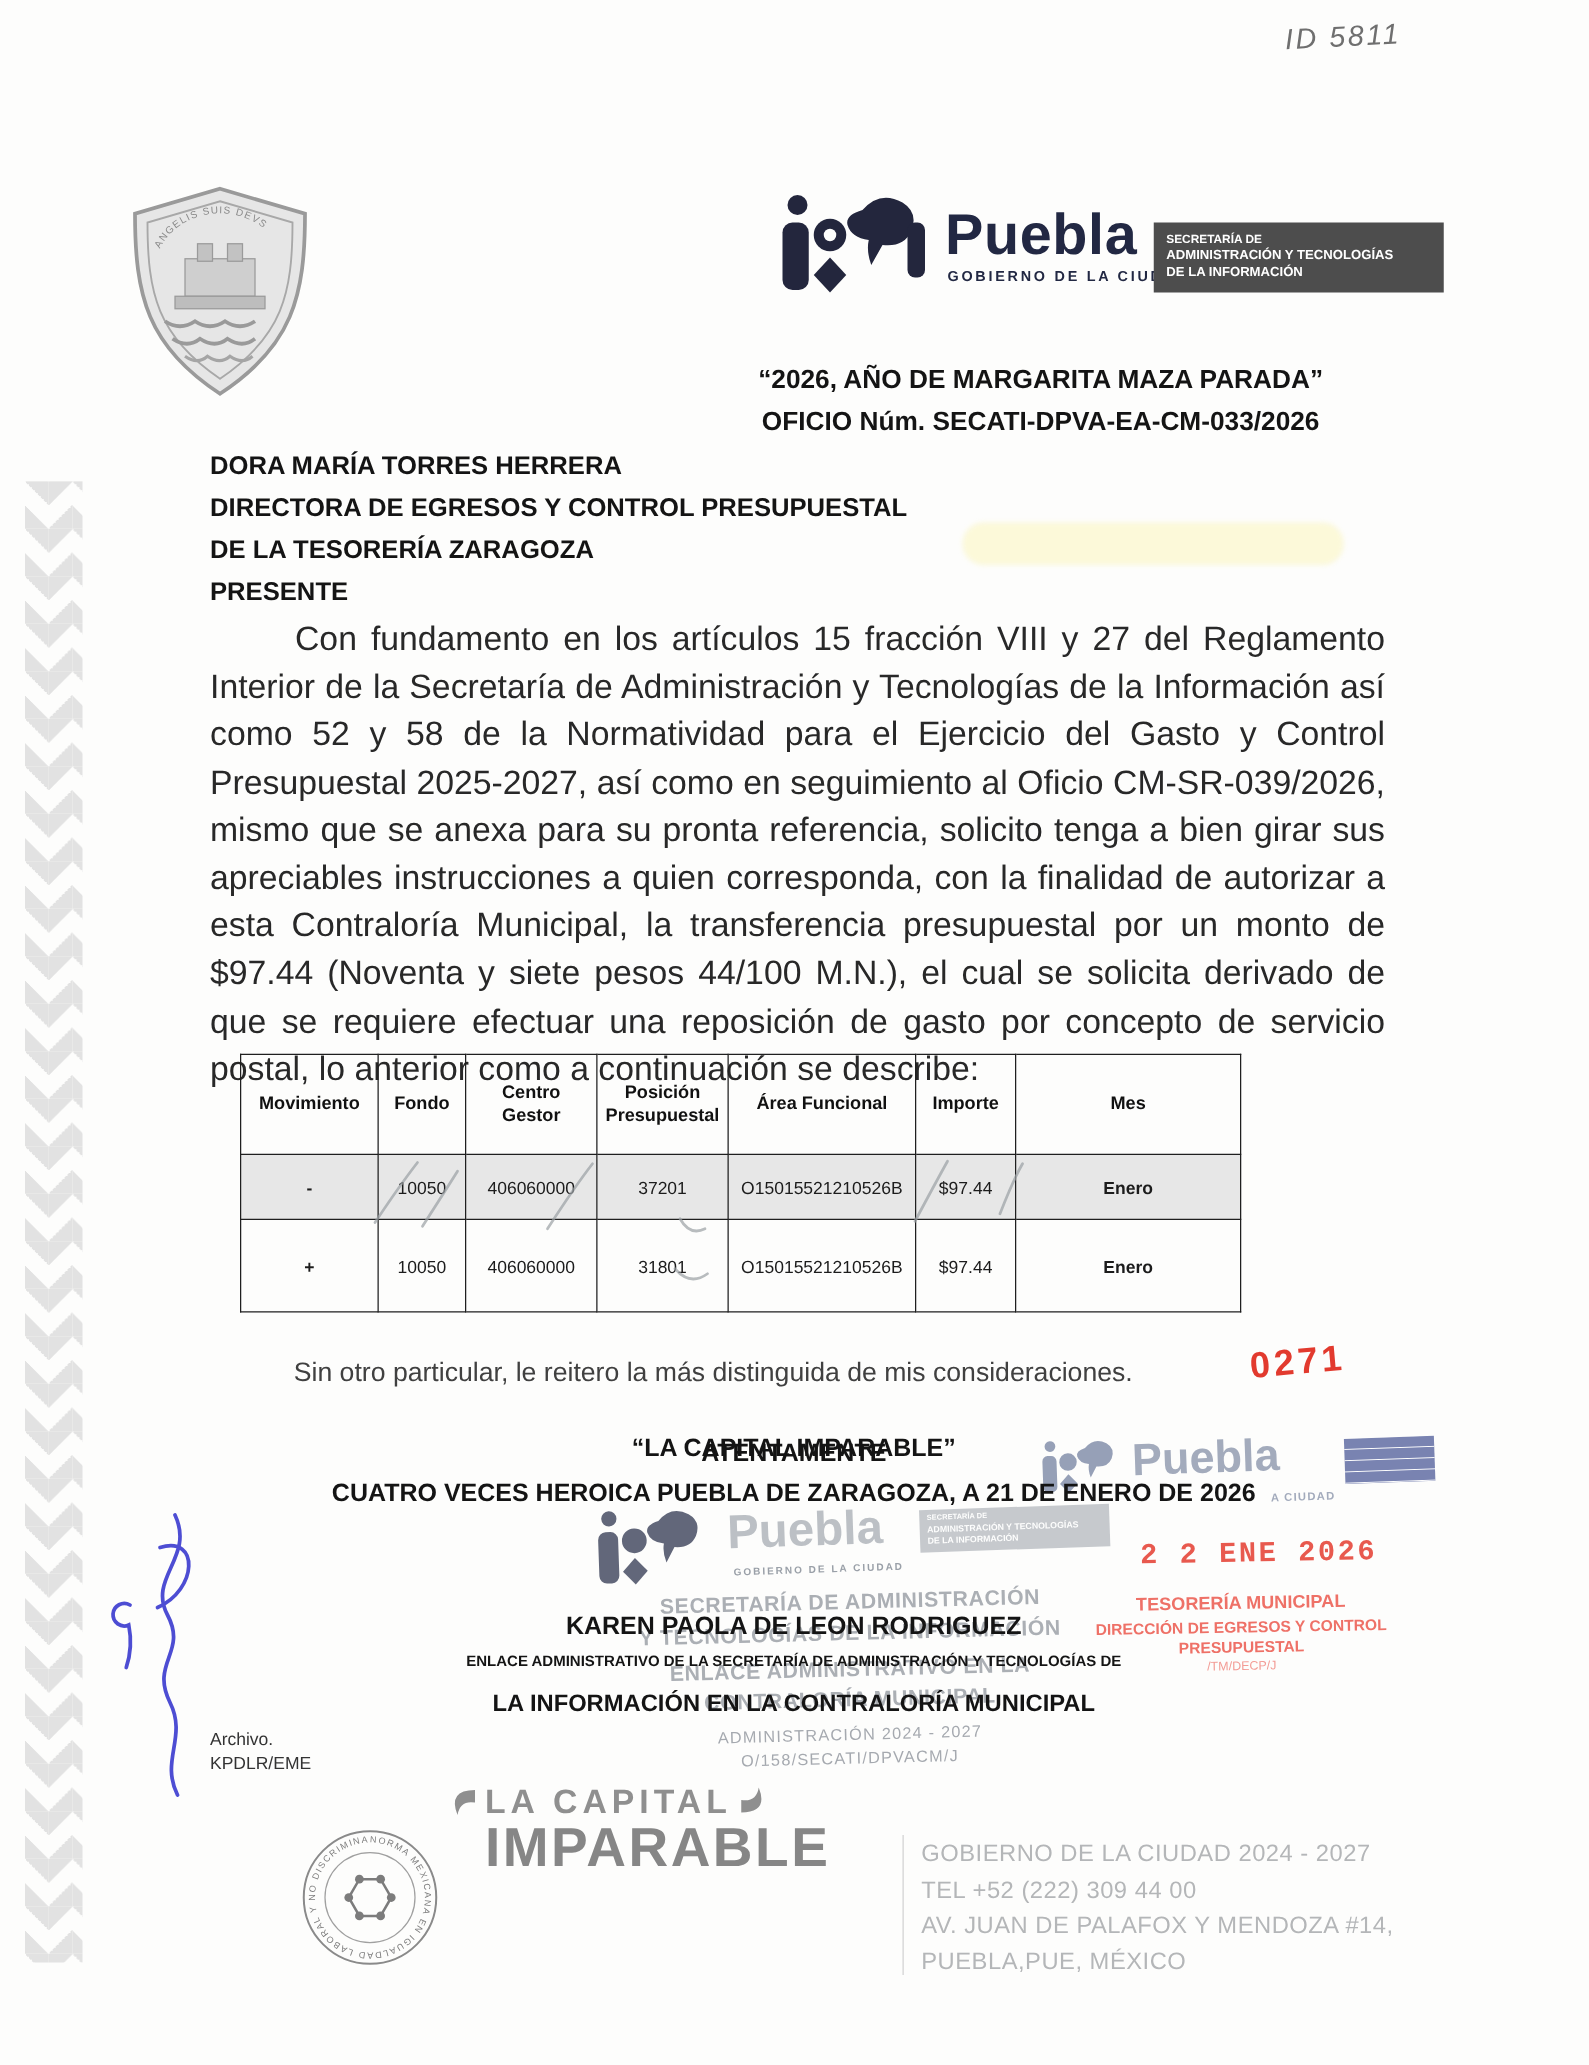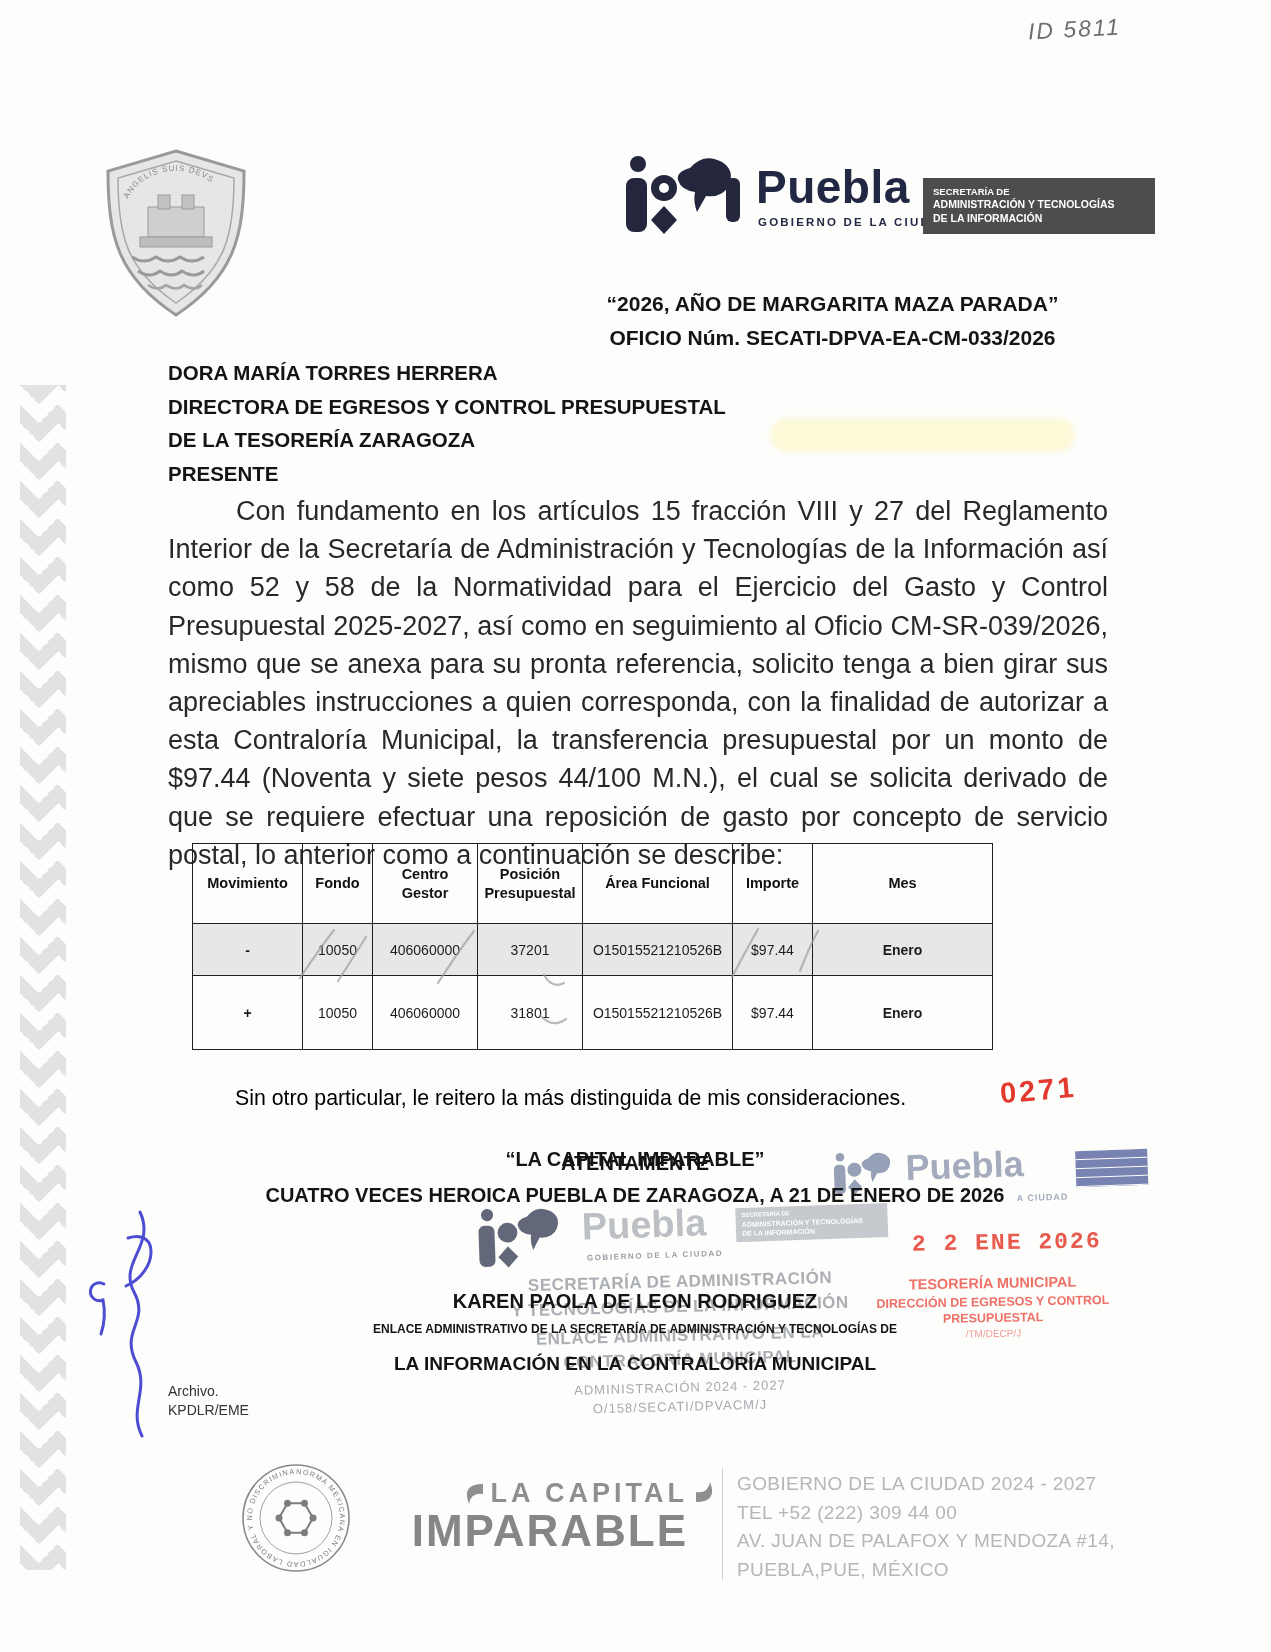--- a/index.html
+++ b/index.html
@@ -29,21 +29,21 @@
   .recipient div{font-size:20.5px;font-weight:700;line-height:33.5px;color:#141414;}
   .bodytext{font-size:27px;line-height:38.2px;text-align:justify;text-indent:68px;color:#282828;}
   
   table.mov{border-collapse:collapse;table-layout:fixed;width:800px;}
   .mov th,.mov td{border:1.6px solid #1f1f1f;text-align:center;vertical-align:middle;padding:4px 6px;}
   .mov th{font-weight:700;font-size:14.5px;line-height:1.3;color:#111;}
   .mov td{font-size:14px;color:#1c1c1c;}
   .mov .shaded td{background:#e7e7e7;}
   .th-pos{overflow-wrap:anywhere;}
   
-  .closeline{font-size:21.3px;color:#000000;}
+  .closeline{font-size:21.3px;color:#404040;}
   .att{font-size:20px;font-weight:700;color:#141414;}
   
   .red{color:#e23a2e;}
   .folio{font-size:29px;font-weight:700;letter-spacing:3px;transform:rotate(-5deg);}
   .datestamp{font-family:"Liberation Mono",monospace;font-weight:700;font-size:23px;
              letter-spacing:2px;color:#e6483c;transform:rotate(-1deg);opacity:.9;}
   .tesoreria{color:#ee6a60;text-align:center;transform:rotate(-1deg);line-height:1.35;opacity:.95;}
   .tesoreria .t1{font-size:14.5px;font-weight:700;}
   .tesoreria .t2{font-size:12.5px;font-weight:700;}
   .tesoreria .t3{font-size:10px;opacity:.7;}
@@ -269,21 +269,21 @@
         <circle cx="41" cy="58" r="3.5"></circle>
           <circle cx="49.5" cy="43.3" r="3.5"></circle>
           <circle cx="66.5" cy="43.3" r="3.5"></circle>
       </g>
       <text font-size="7.2" fill="#7c7c7c" letter-spacing="1.2">
         <textPath href="#sealArc">NORMA MEXICANA EN IGUALDAD LABORAL Y NO DISCRIMINACIÓN</textPath>
       </text>
     </svg>
   </div>
 
-  <div class="abs" style="left:388px;top:1478px;width:300px;text-align:right;">
+  <div class="abs" style="left:388px;top:1426px;width:300px;text-align:left;">
     <div style="position:relative;display:inline-block;">
       <svg class="abs" style="left:-34px;top:2px;" width="28" height="26" viewBox="0 0 28 26">
         <path d="M26,4 q-22,0 -14,20 q2,-12 14,-10" fill="#8f8f8f"></path>
       </svg>
       <span class="capital1">LA CAPITAL</span>
       <svg class="abs" style="right:-34px;top:2px;" width="28" height="26" viewBox="0 0 28 26">
         <path d="M2,22 q22,0 14,-20 q-2,12 -14,10" fill="#8f8f8f"></path>
       </svg>
     </div>
     <div class="capital2">IMPARABLE</div>

